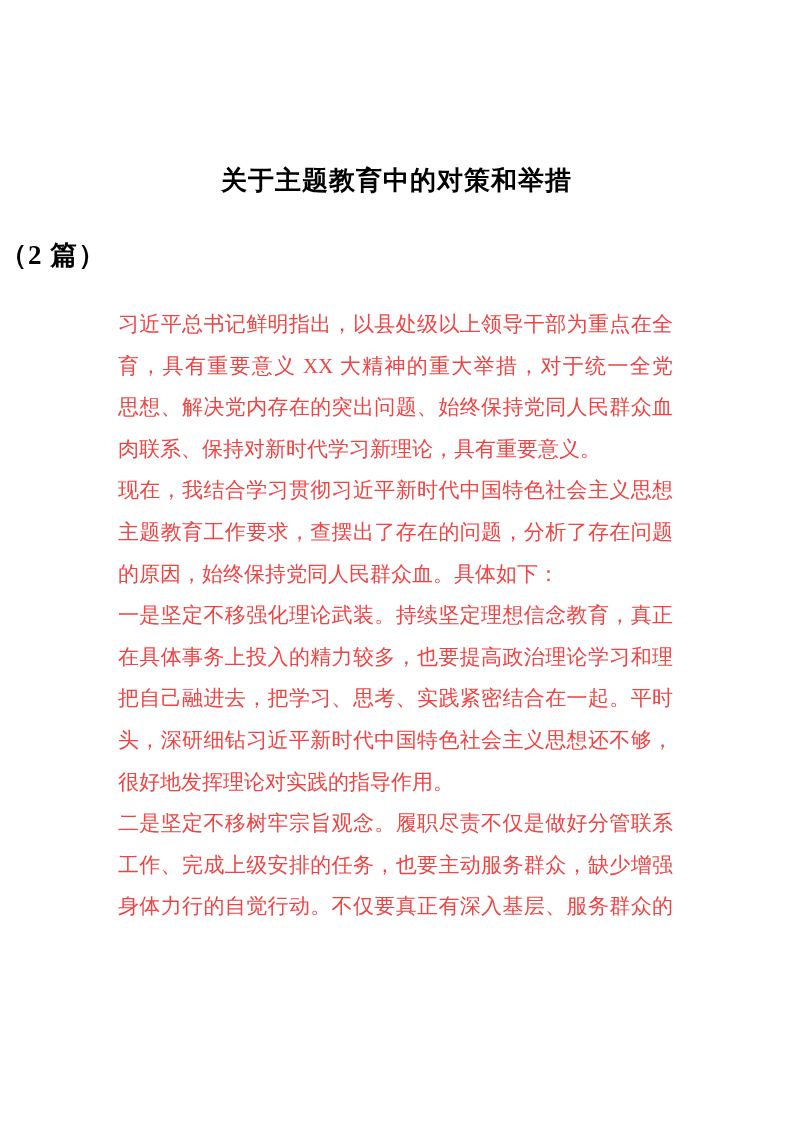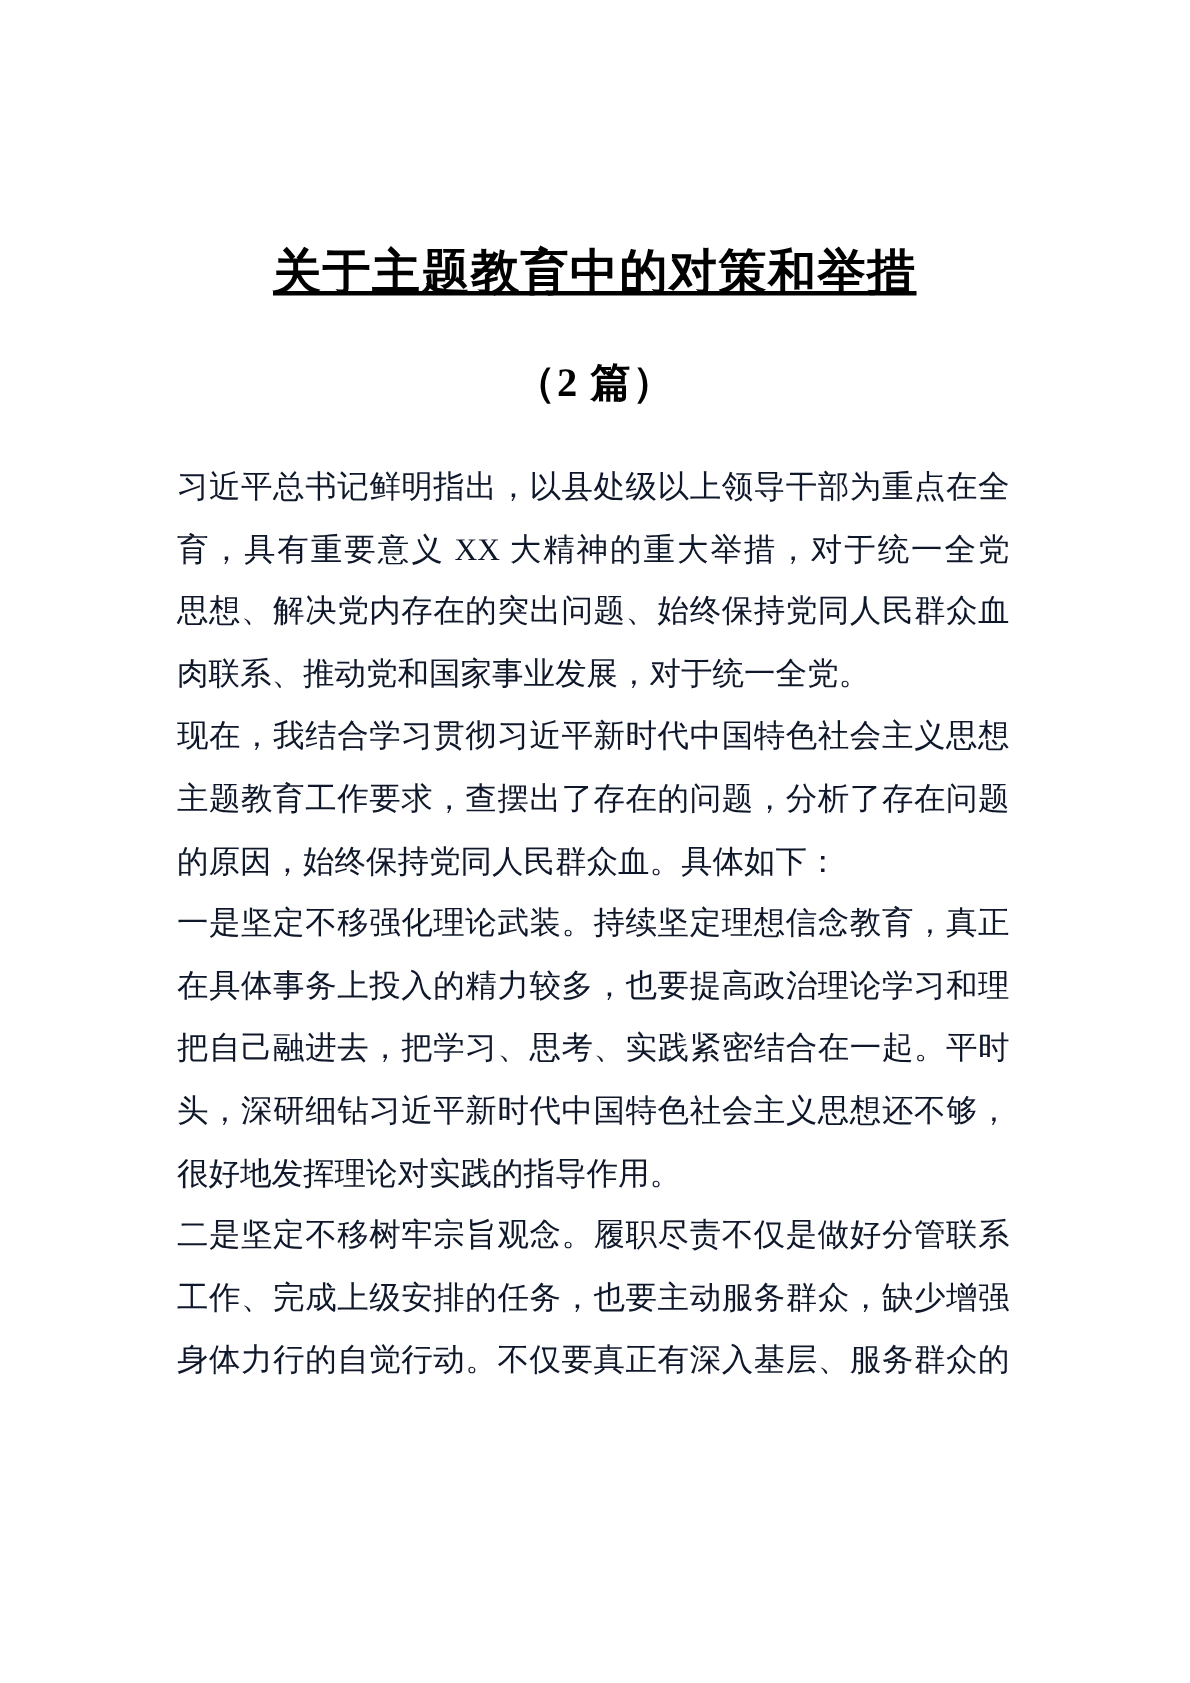--- a/index.html
+++ b/index.html
@@ -13,39 +13,38 @@
     height: 1122px;
     background: #ffffff;
     overflow: hidden;
     font-family: "Liberation Serif", "DejaVu Serif", serif;
     box-sizing: border-box;
     padding-top: 164px;
   }
   .doc-title {
     margin: 0;
     text-align: center;
-    font-size: 32px;
+    font-size: 26px;
     line-height: 34px;
     font-weight: 700;
     color: #000000;
     letter-spacing: 1px;
-    text-decoration: underline;
   }
   .doc-subtitle {
     margin: 42px 0 12px 0;
-    text-align: center;
+    text-align: left;
     font-size: 27px;
     line-height: 30px;
     font-weight: 700;
     color: #000000;
     letter-spacing: 1px;
   }
   .doc-body {
     margin: 34px 120px 0 118px;
-    color: #0f172a;
+    color: #ef4444;
     font-size: 21px;
     line-height: 41.6px;
   }
   .para {
     margin: 0;
   }
   .line {
     text-align: justify;
     text-justify: inter-character;
     word-break: keep-all;
@@ -65,21 +64,21 @@
   <h1 class="doc-title">关于主题教育中的对策和举措</h1>
 
   <div class="doc-subtitle">（2 篇）</div>
 
   <div class="doc-body">
 
     <div class="para">
       <div class="line jl">习近平总书记鲜明指出，以县处级以上领导干部为重点在全</div>
       <div class="line jl">育，具有重要意义 XX 大精神的重大举措，对于统一全党</div>
       <div class="line jl">思想、解决党内存在的突出问题、始终保持党同人民群众血</div>
-      <div class="line pe">肉联系、推动党和国家事业发展，对于统一全党。</div>
+      <div class="line pe">肉联系、保持对新时代学习新理论，具有重要意义。</div>
     </div>
 
     <div class="para">
       <div class="line jl">现在，我结合学习贯彻习近平新时代中国特色社会主义思想</div>
       <div class="line jl">主题教育工作要求，查摆出了存在的问题，分析了存在问题</div>
       <div class="line pe">的原因，始终保持党同人民群众血。具体如下：</div>
     </div>
 
     <div class="para">
       <div class="line jl">一是坚定不移强化理论武装。持续坚定理想信念教育，真正</div>

